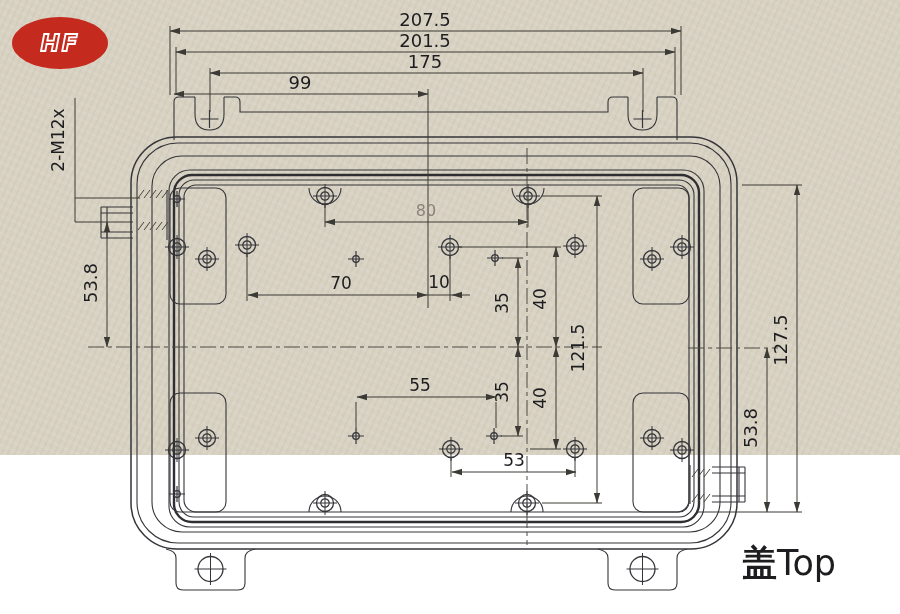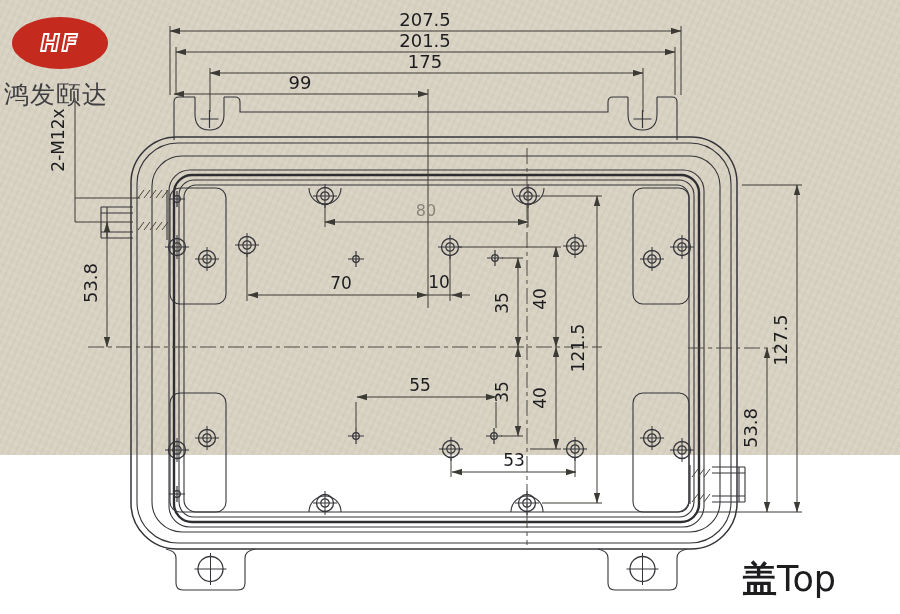--- a/index.html
+++ b/index.html
@@ -35,21 +35,21 @@
     color:rgba(255,255,255,0);
     -webkit-text-stroke:1.8px #fff;
     font-weight:800;font-style:italic;font-size:23px;letter-spacing:2px;
     font-family:"DejaVu Sans",sans-serif;
   }
   .company{
     position:absolute;left:4px;top:78px;width:132px;
     color:#3f3f42;font-size:25px;letter-spacing:1px;white-space:nowrap;
   }
   .caption{
-    position:absolute;left:742px;top:556px;color:var(--ink);
+    position:absolute;left:742px;top:540px;color:var(--ink);
     font-size:35px;white-space:nowrap;
   }
   .caption .cn{font-weight:600;}
 </style>
 </head>
 <body>
 
 <div class="sheet">
 
   <svg width="900" height="614" viewBox="0 0 900 614">
@@ -231,17 +231,16 @@
       <text class="dimtxt-lg" transform="rotate(-90 787 340)" x="787" y="340" text-anchor="middle">127.5</text>
 
       <line class="dim" x1="767" y1="348" x2="767" y2="512" marker-start="url(#ar)" marker-end="url(#ar)"></line>
       <text class="dimtxt-lg" transform="rotate(-90 757 428)" x="757" y="428" text-anchor="middle">53.8</text>
     </g>
   </svg>
 
   <div class="logo">
     <span>HF</span>
   </div>
-  <div class="company">鸿发颐达</div>
 
   <div class="caption"><span class="cn">盖</span><span>Top</span></div>
 
 </div>
 
 </body></html>

